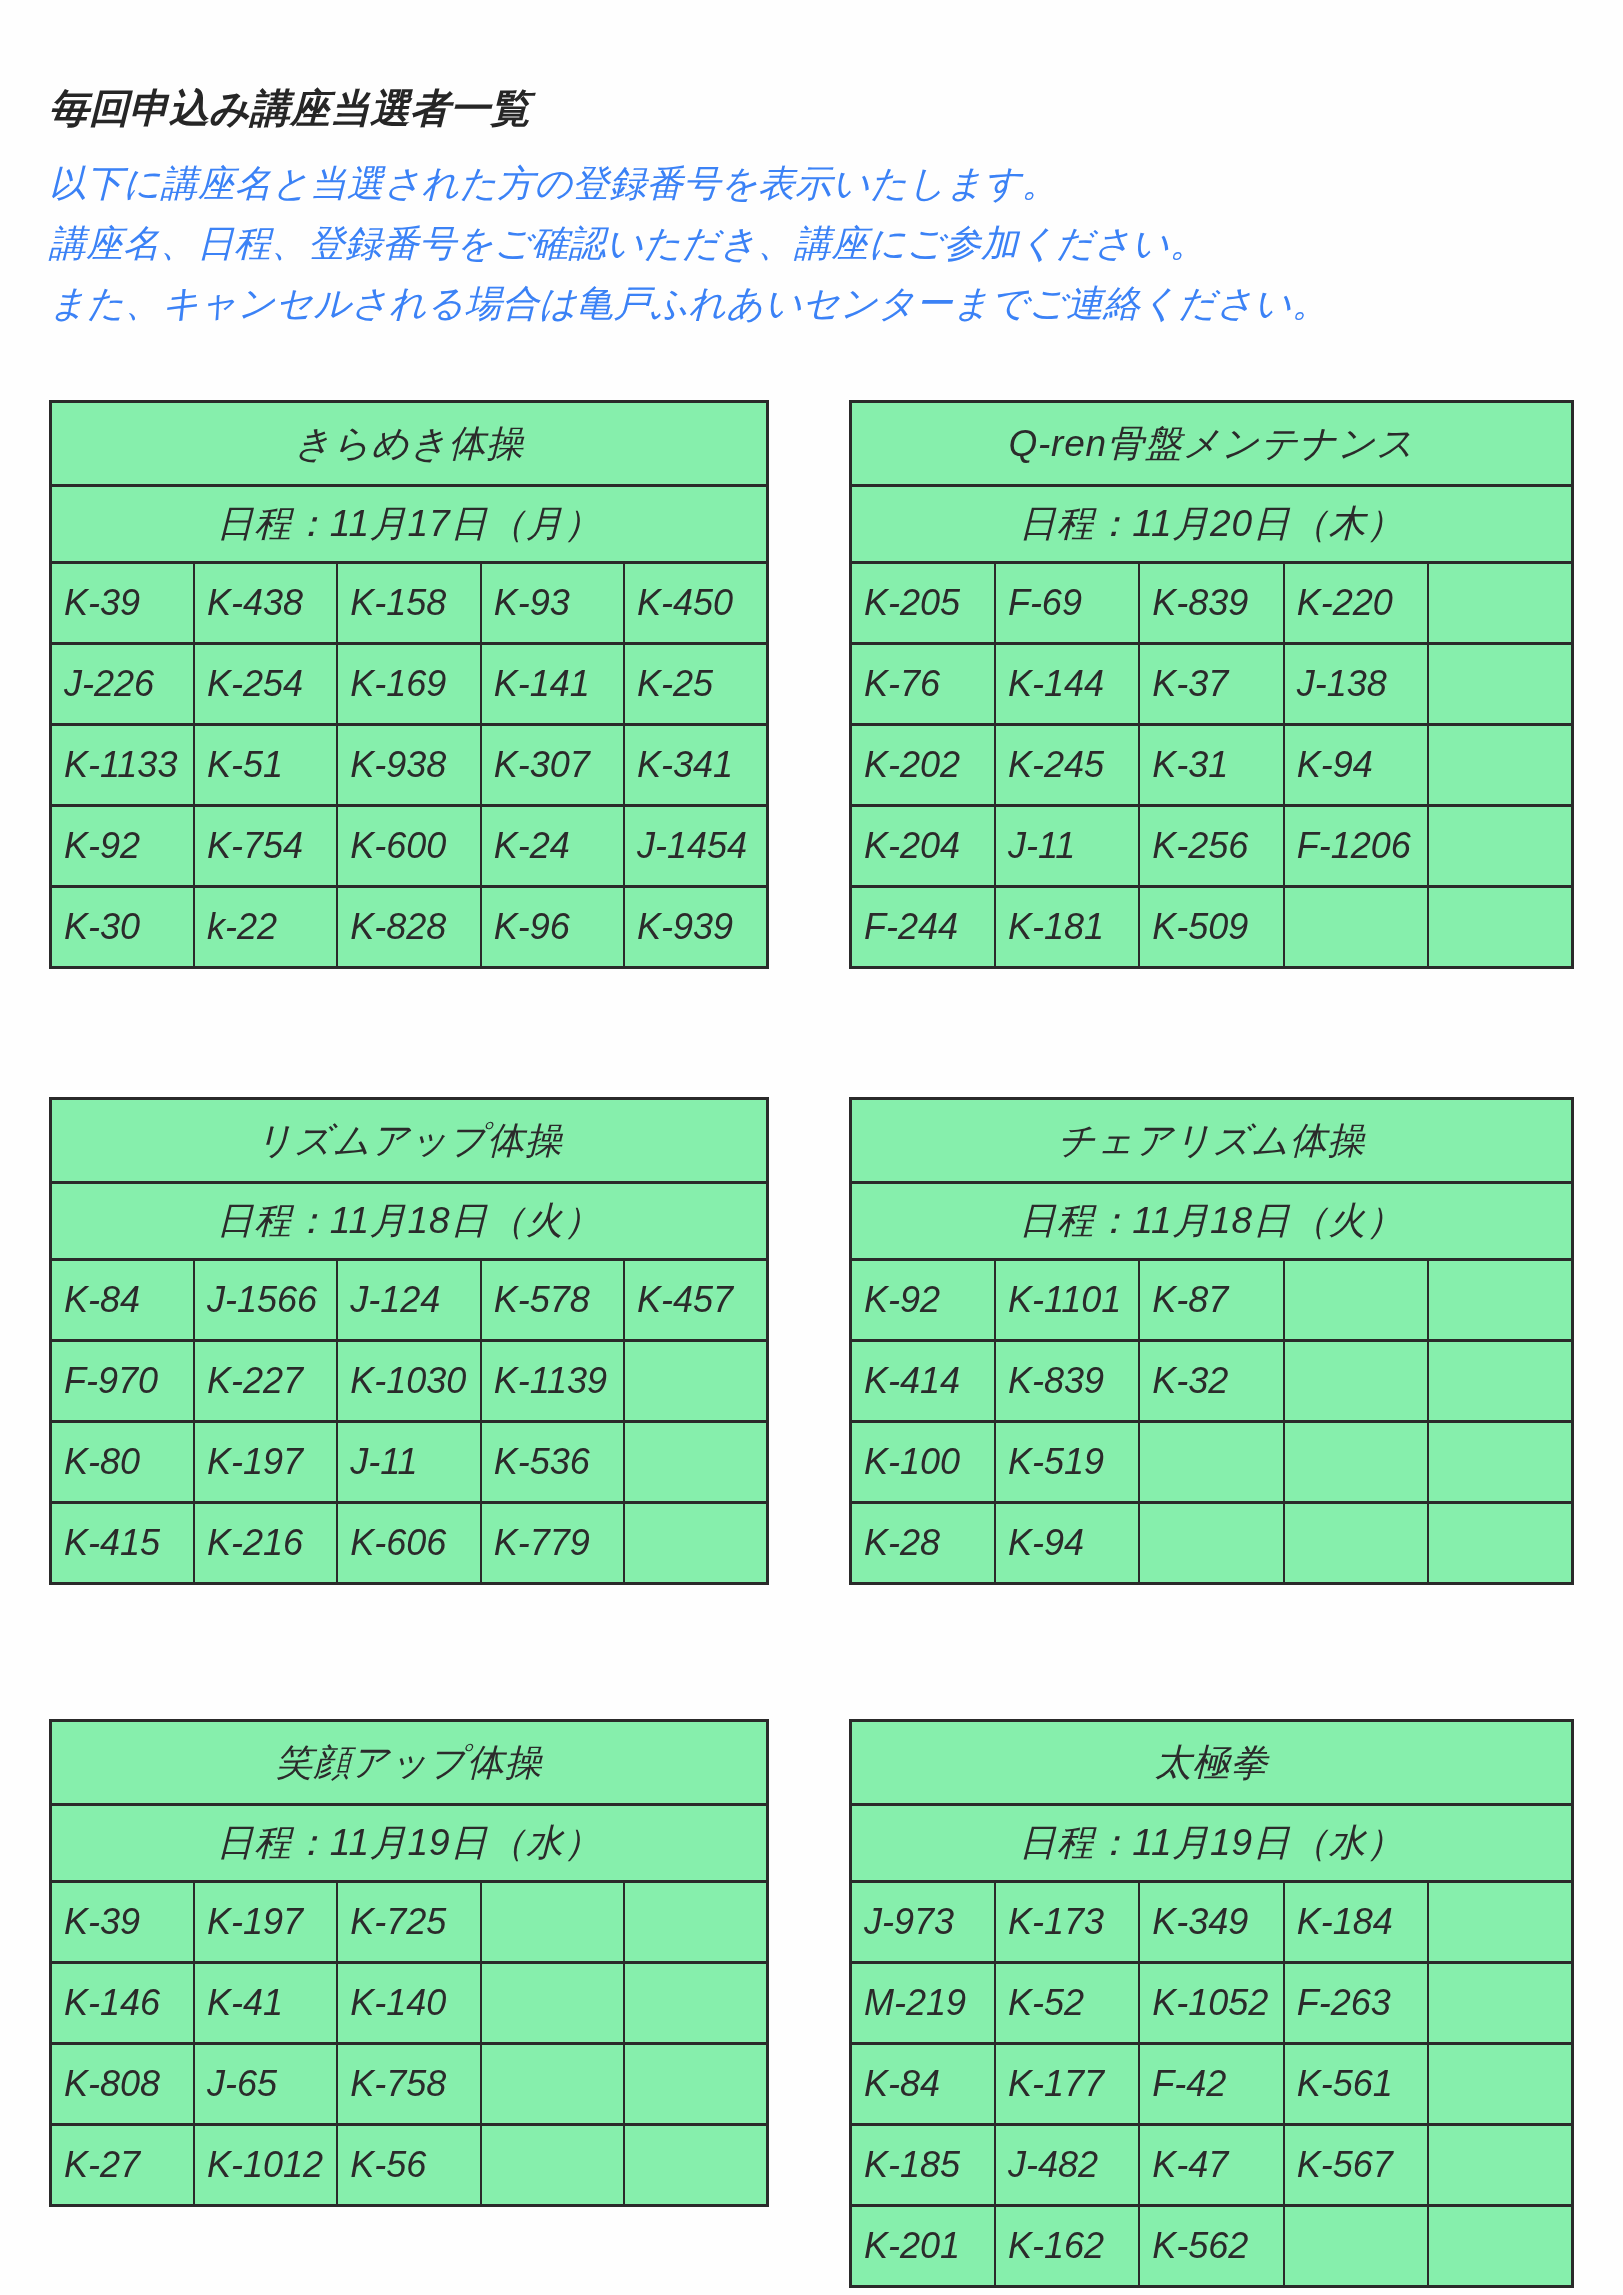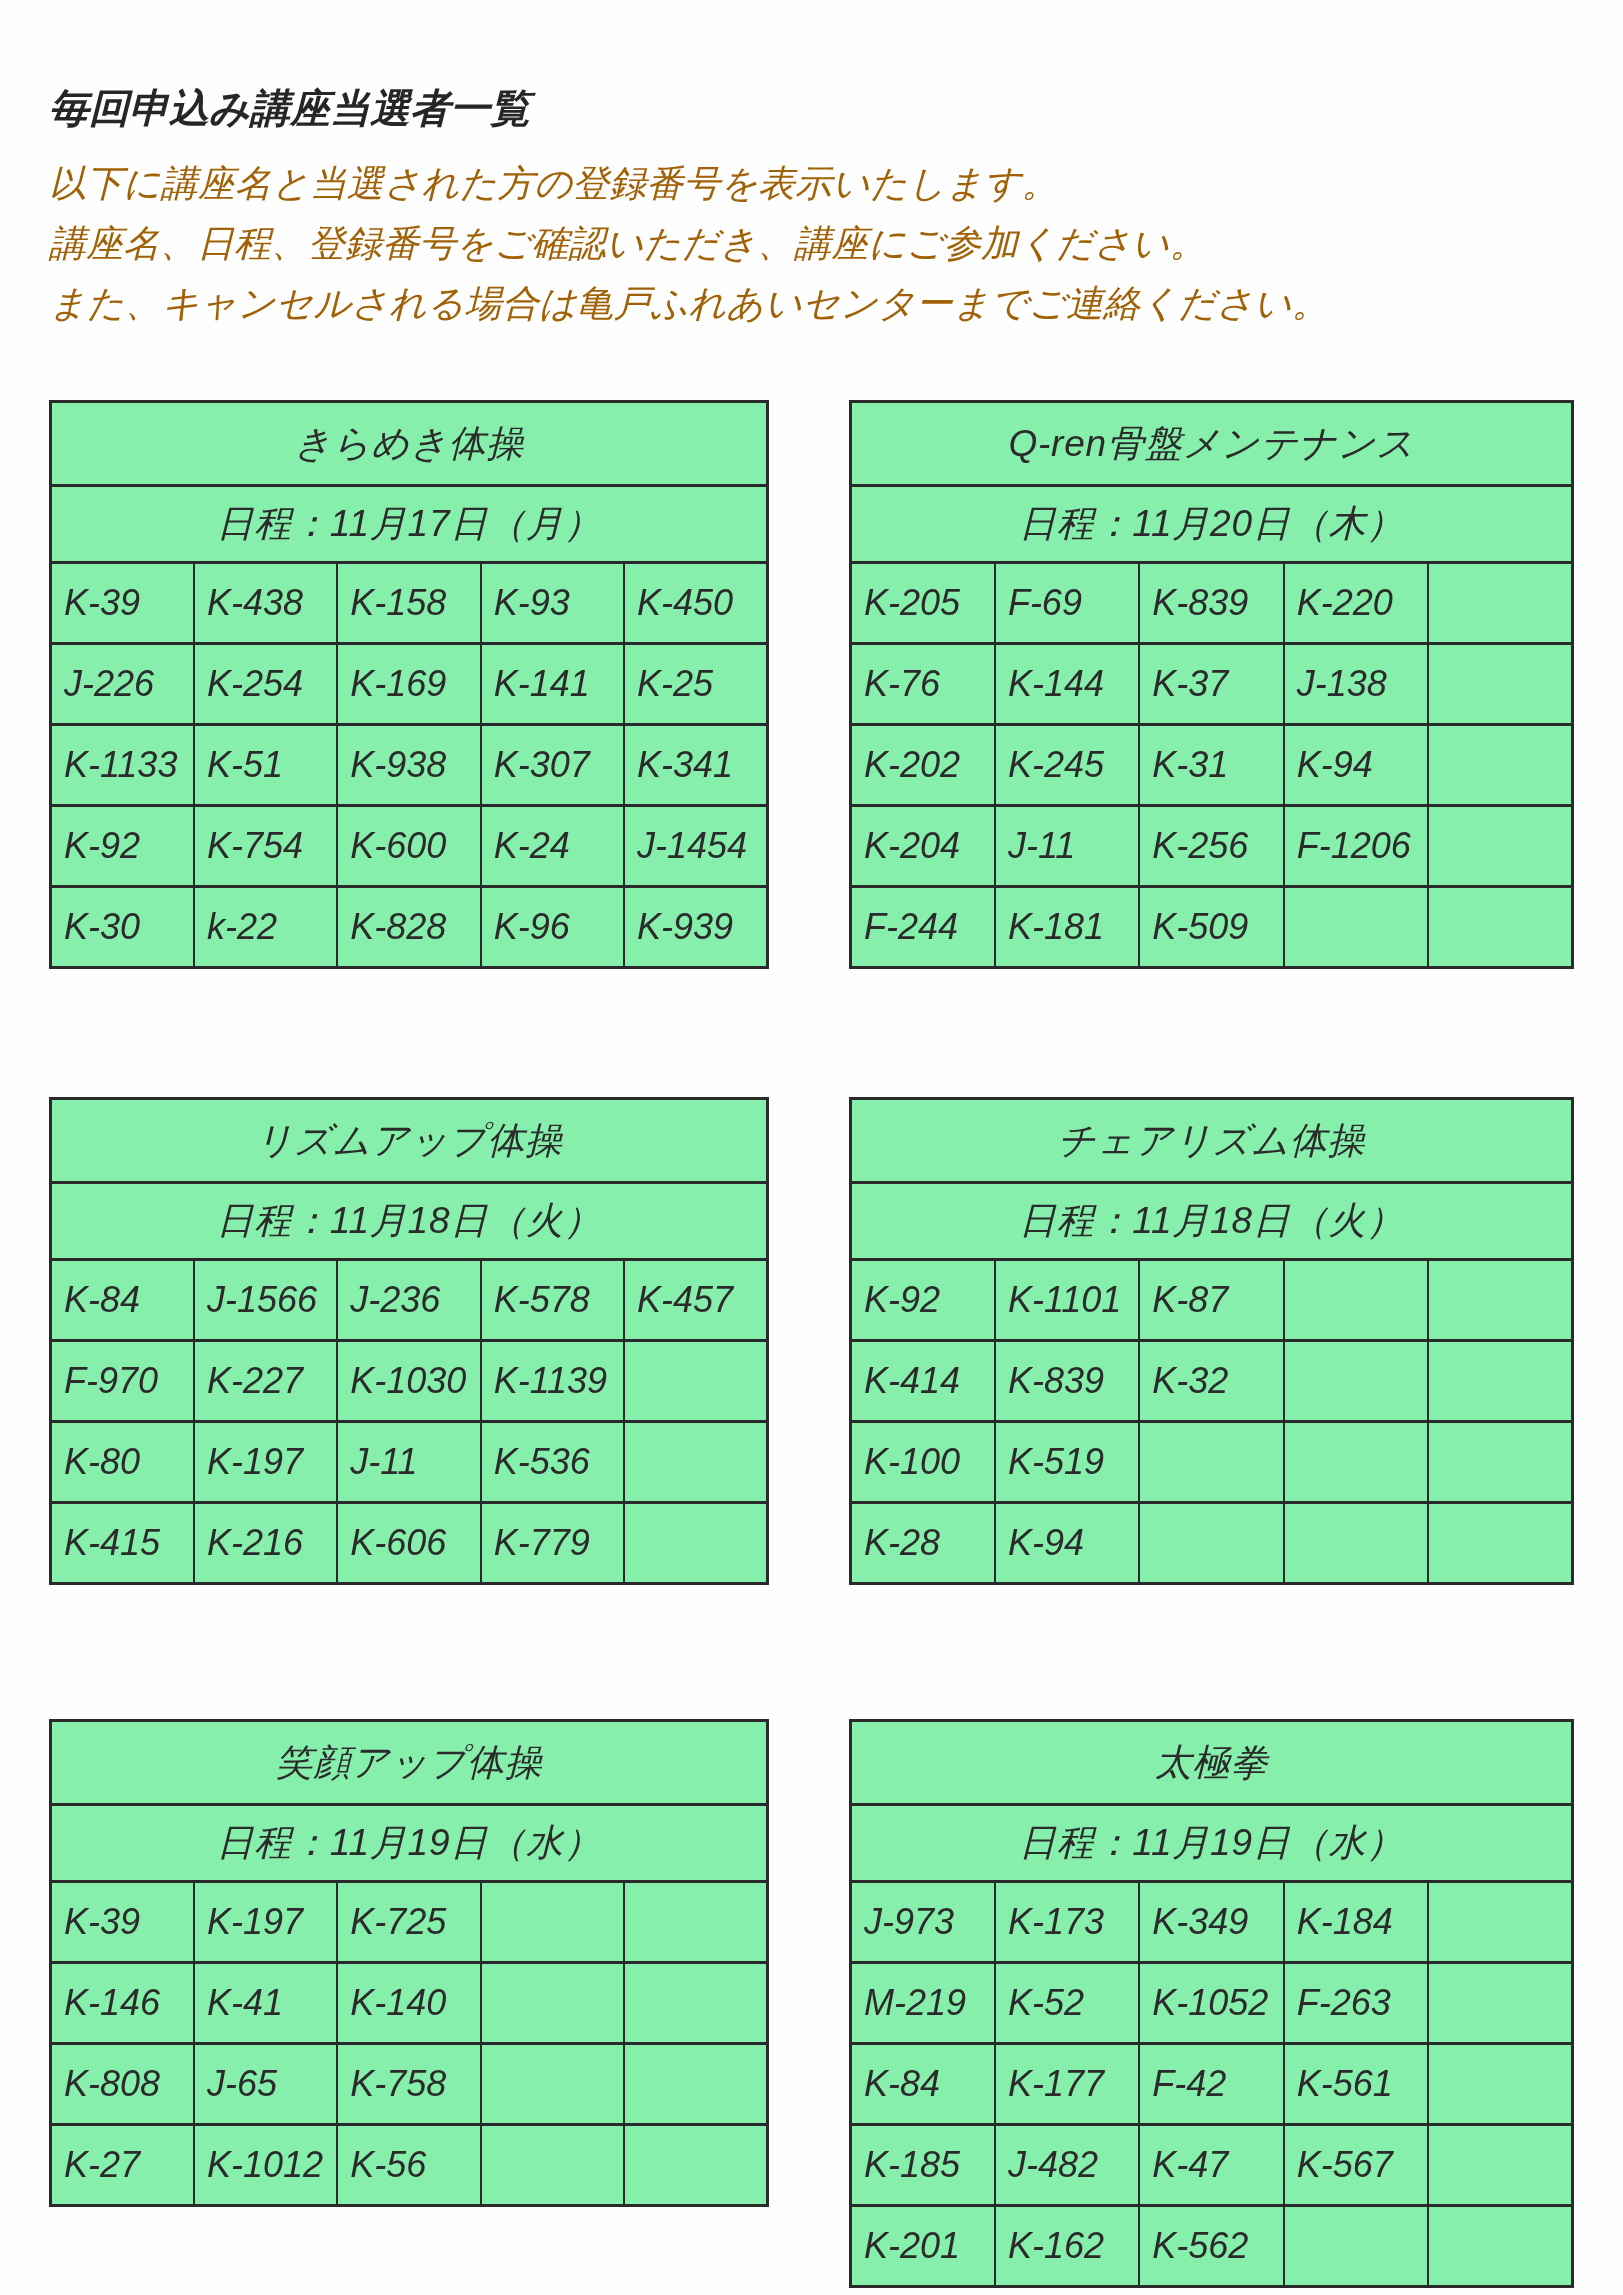--- a/index.html
+++ b/index.html
@@ -35,21 +35,21 @@
   .intro {
     position: absolute;
     left: 49px;
     top: 154px;
   }
   .intro p {
     margin: 0;
     font-size: 37px;
     line-height: 60px;
     letter-spacing: 0px;
-    color: #a16207;
+    color: #3b82f6;
     white-space: nowrap;
   }
   table.course-table {
     position: absolute;
     border-collapse: collapse;
     table-layout: fixed;
     background: #86efac;
     border: 3.4px solid #2a2a2a;
   }
   table.course-table td {
@@ -223,21 +223,21 @@
           <td colspan="5">リズムアップ体操</td>
         </tr>
       <tr class="schedule-row">
           <td colspan="5">日程：11月18日（火）</td>
         </tr>
     </tbody>
     <tbody class="winners">
         <tr>
           <td>K-84</td>
           <td>J-1566</td>
-          <td>J-236</td>
+          <td>J-124</td>
           <td>K-578</td>
           <td>K-457</td>
         </tr>
         <tr>
           <td>F-970</td>
           <td>K-227</td>
           <td>K-1030</td>
           <td>K-1139</td>
           <td></td>
         </tr>

